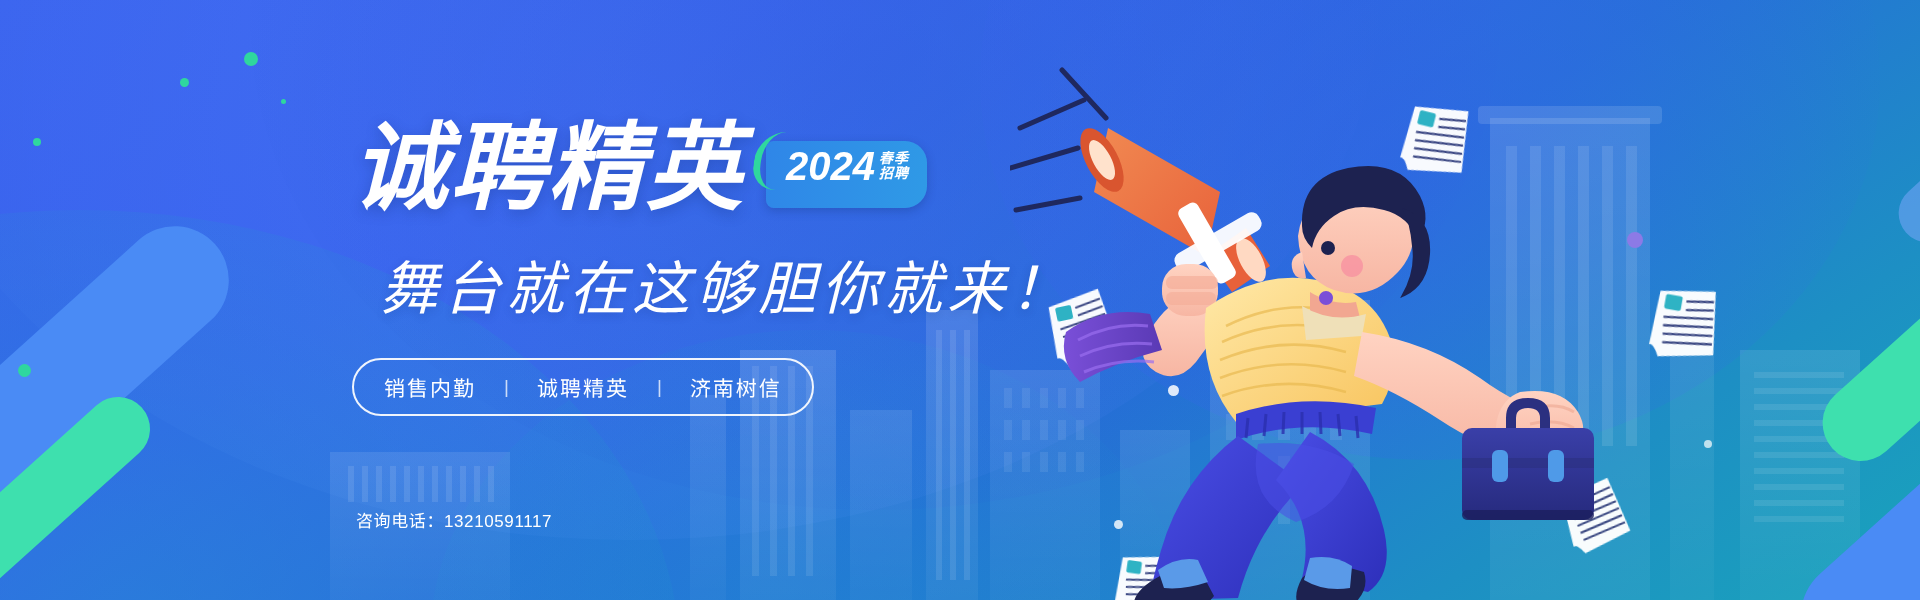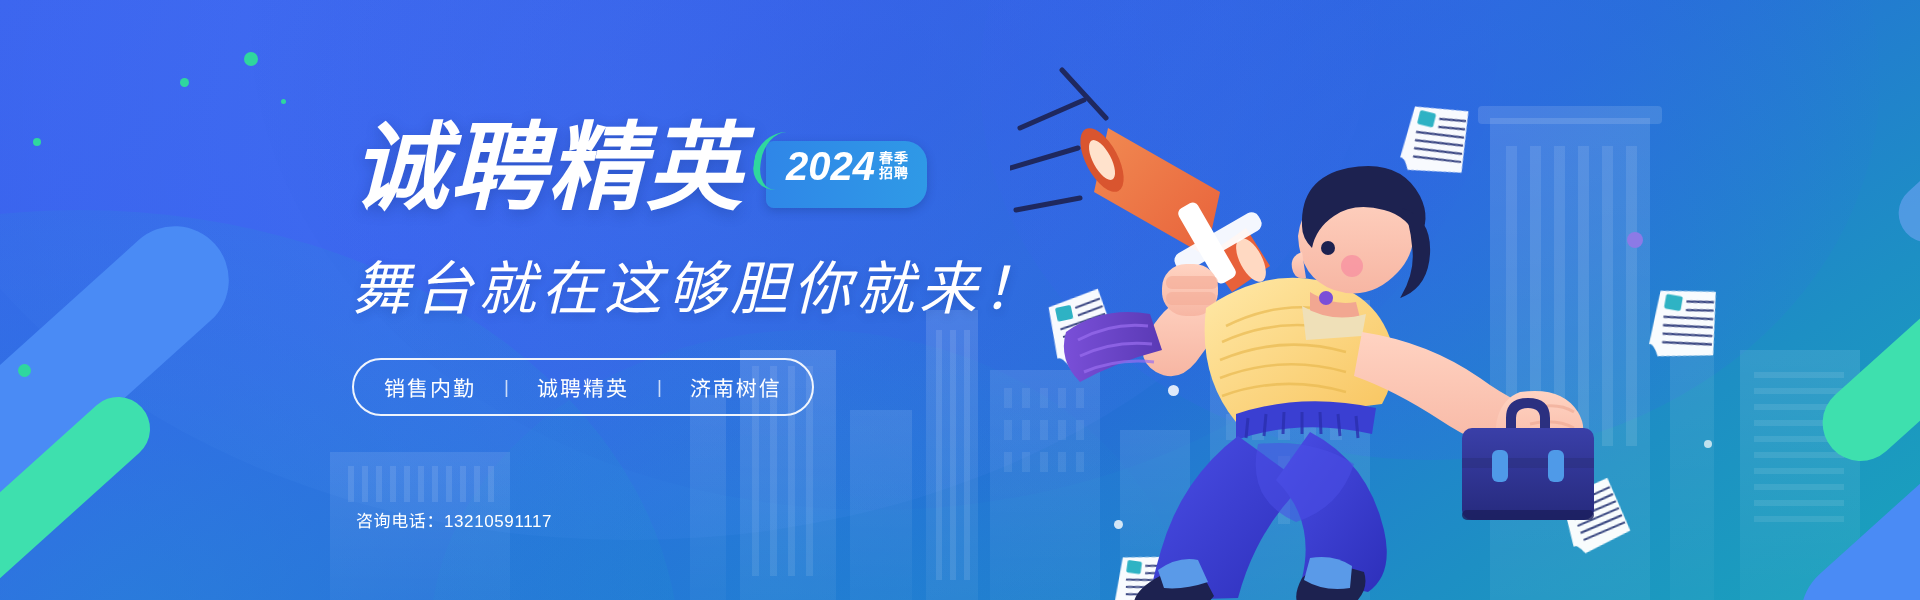--- a/index.html
+++ b/index.html
@@ -146,33 +146,35 @@
     font-style: italic;
     color: #ffffff;
     line-height: 1;
     letter-spacing: 0px;
   }
   .badge-sub {
     display: flex;
     flex-direction: column;
     font-size: 14px;
     font-weight: 700;
+    font-style: italic;
     color: #ffffff;
     line-height: 1.08;
     letter-spacing: 1px;
   }
   .subhead {
     margin-top: 26px;
     font-size: 58px;
     font-style: italic;
     font-weight: 400;
     color: #ffffff;
     letter-spacing: 5px;
     white-space: nowrap;
     text-shadow: 0 3px 10px rgba(16,40,110,0.20);
+    margin-left: 28px;
   }
   .positions {
     margin-top: 32px;
     display: inline-flex;
     align-items: center;
     border: 2px solid rgba(255,255,255,0.92);
     border-radius: 40px;
     padding: 12px 30px;
   }
   .pos {

